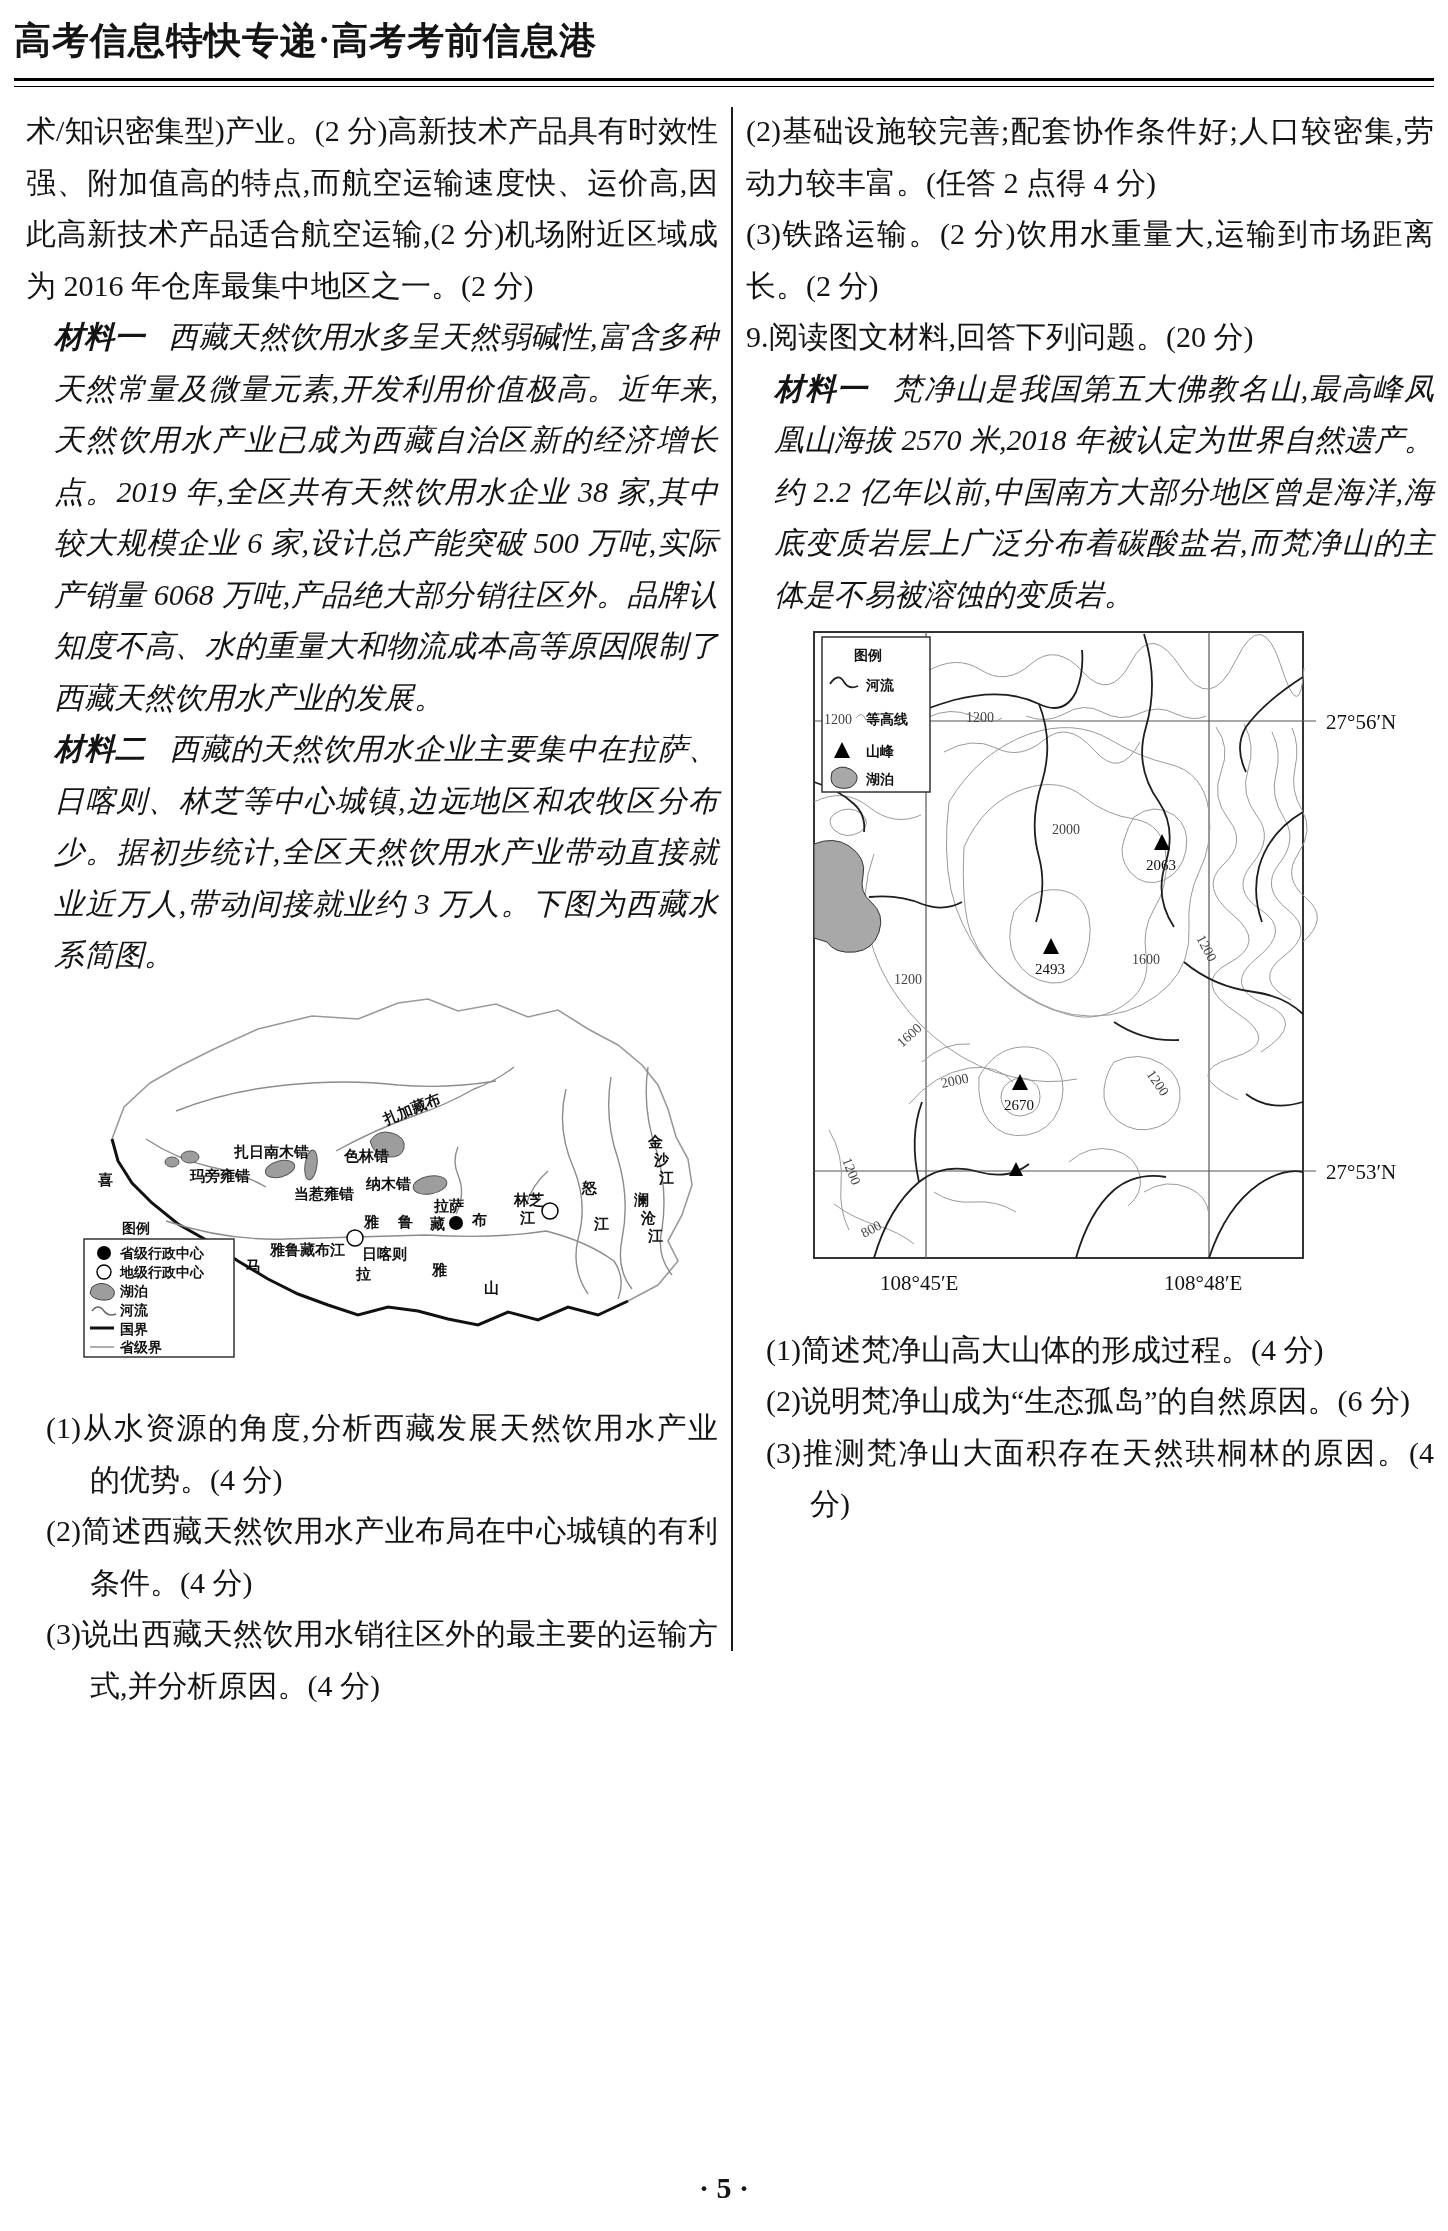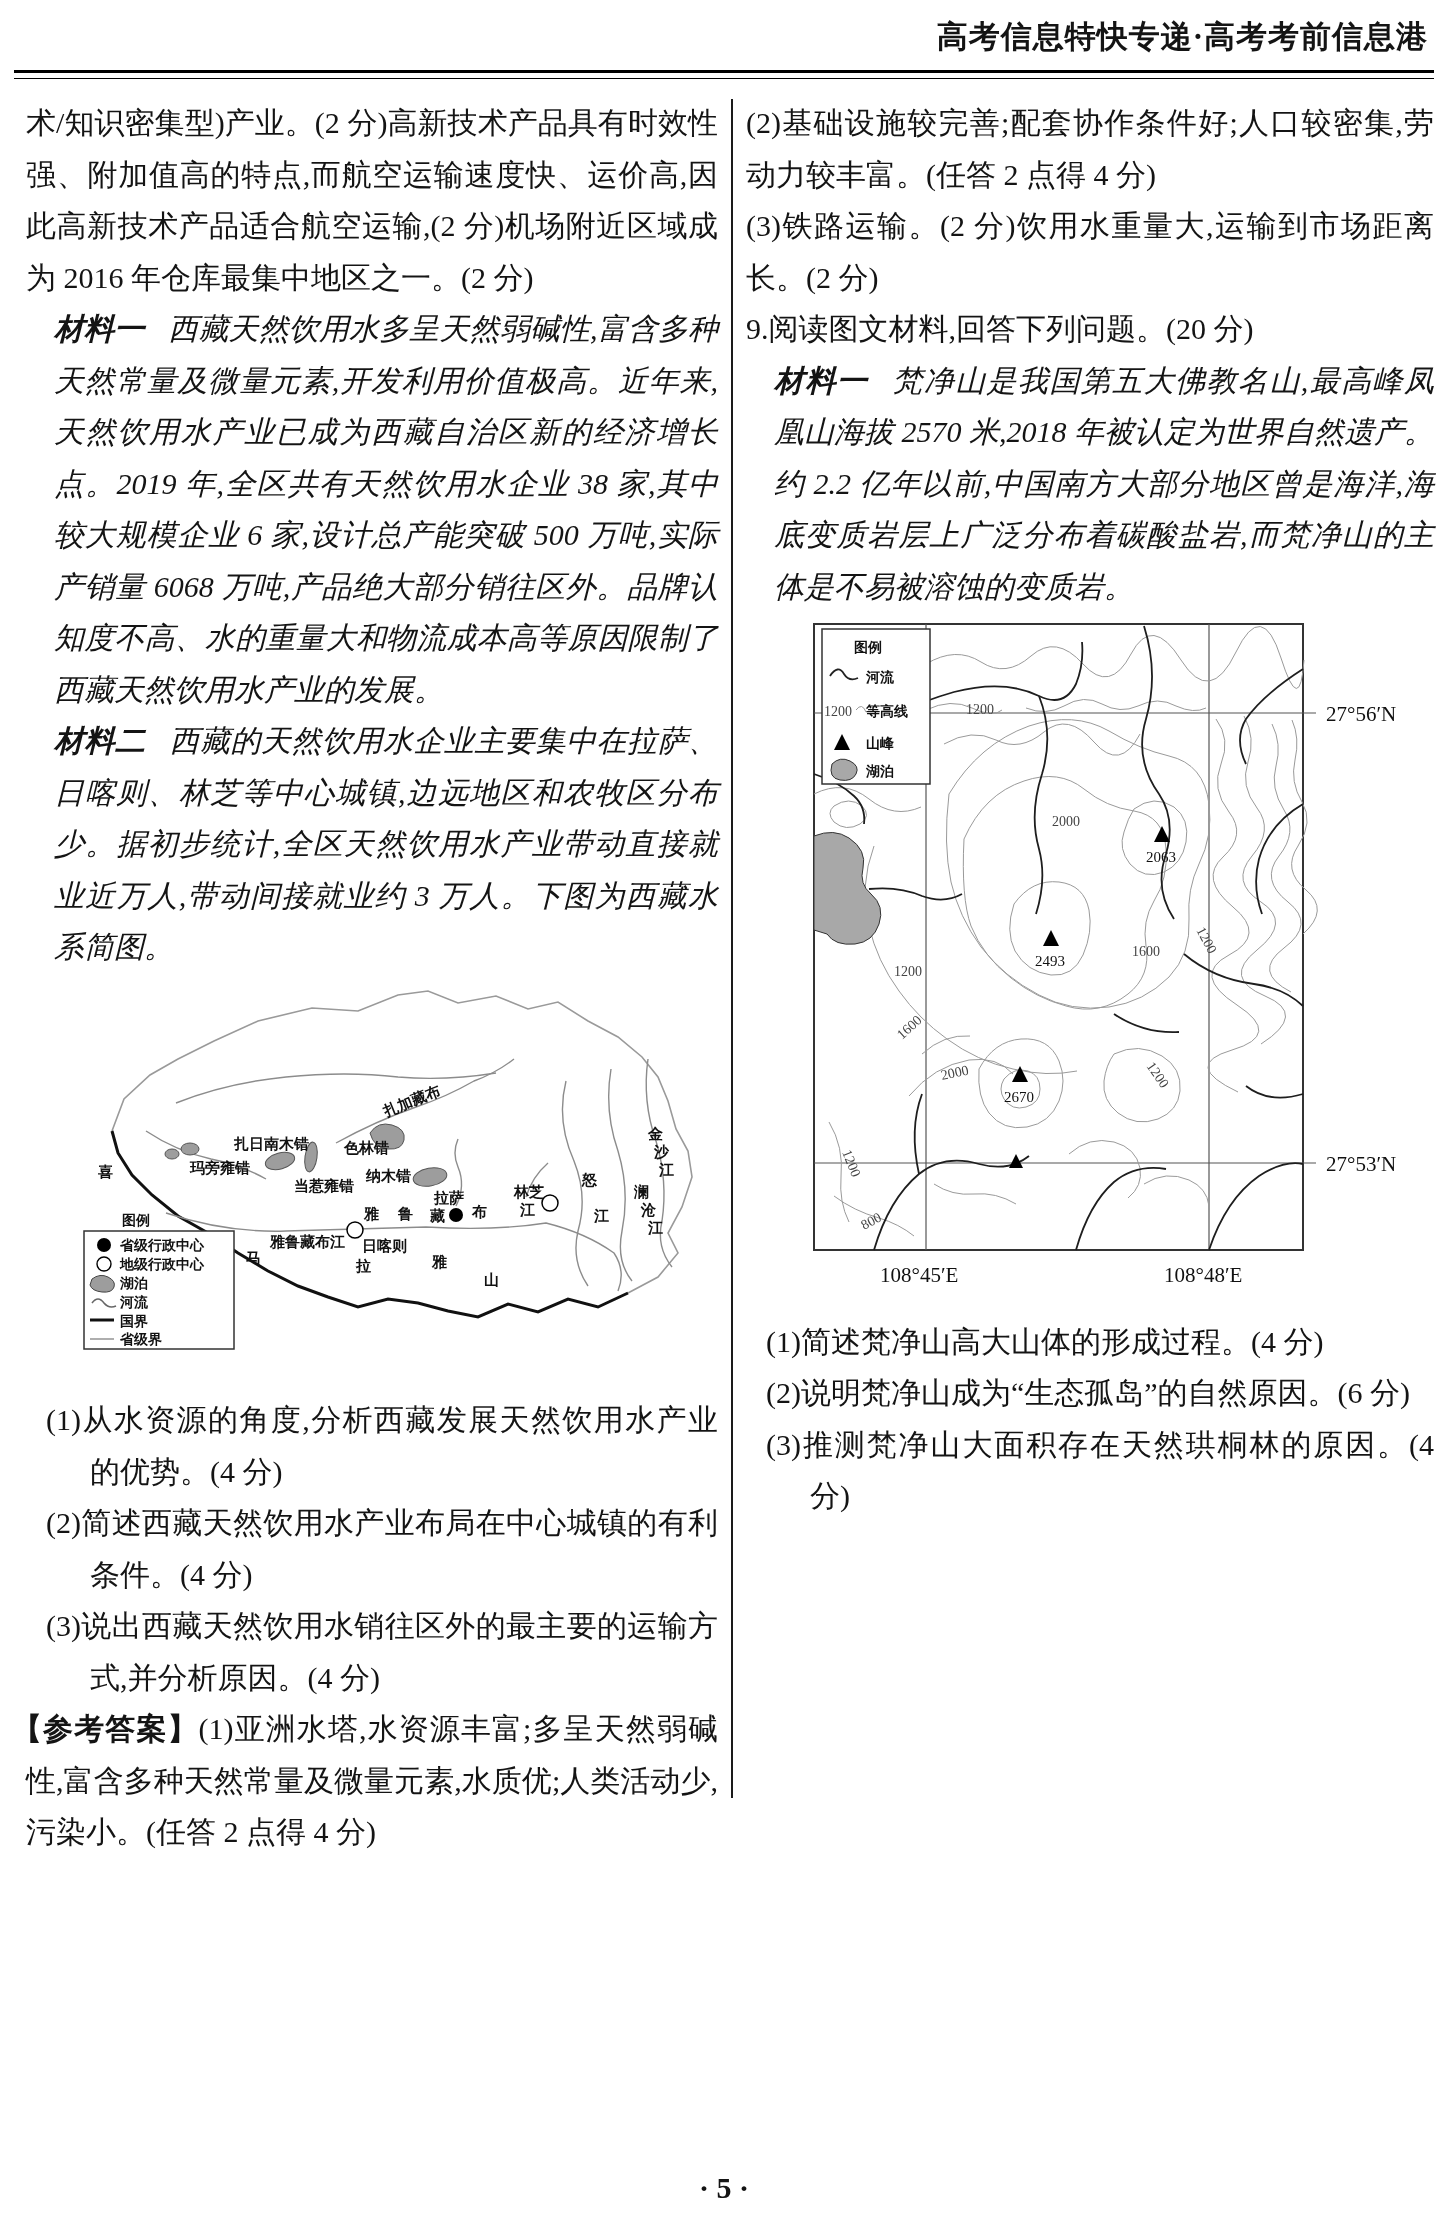--- a/index.html
+++ b/index.html
@@ -1,19 +1,19 @@
 <!DOCTYPE html>
 <html><head>
 <meta charset="utf-8">
 <style>
   html,body{margin:0;padding:0;background:#e8e8e8;}
   .page{width:1448px;height:2231px;margin:0 auto;background:#fff;position:relative;
         box-sizing:border-box;padding:6px 14px 0 14px;color:#141414;
         font-family:"Liberation Serif","DejaVu Serif",serif;}
-  .hdr{ text-align:right; font-weight:bold; font-size:31px; letter-spacing:1px; padding:10px 6px 0 0;}
+  .hdr{ text-align:left; font-weight:bold; font-size:37px; letter-spacing:1px; padding:10px 6px 0 0;}
   .rule1{border-top:3.5px solid #000; margin-top:12px;}
   .rule2{border-top:1.5px solid #000; margin-top:5px;}
   .columns{display:flex; margin-top:18px; align-items:stretch;justify-content:flex-end;}
   .col{font-size:30px; line-height:51.5px; text-align:justify; word-break:break-all;}
   .col.left{width:692px;}
   .col.right{width:688px;}
   .divider{width:2px; background:#1a1a1a; margin:2px 13px 60px 13px;}
   p{margin:0;}
   .mat{margin-left:28px;font-style:italic;}
   .matlabel{font-weight:bold; margin-right:24px;}
@@ -120,21 +120,20 @@
           <line x1="64" y1="339" x2="88" y2="339" stroke="#111" stroke-width="3"></line>
           <text class="leglbl" x="94" y="345">国界</text>
           <line x1="64" y1="358" x2="88" y2="358" stroke="#9a9a9a" stroke-width="1.6"></line>
           <text class="leglbl" x="94" y="363">省级界</text>
         </svg>
       </figure>
 
       <p class="q">(1)从水资源的角度,分析西藏发展天然饮用水产业的优势。(4 分)</p>
       <p class="q">(2)简述西藏天然饮用水产业布局在中心城镇的有利条件。(4 分)</p>
       <p class="q">(3)说出西藏天然饮用水销往区外的最主要的运输方式,并分析原因。(4 分)</p>
-      <p class="ans"><b class="anslabel">【参考答案】</b><span>(1)亚洲水塔,水资源丰富;多呈天然弱碱性,富含多种天然常量及微量元素,水质优;人类活动少,污染小。(任答 2 点得 4 分)</span></p>
     </div>
 
     <div class="divider"></div>
 
     <div class="col right">
       <p>(2)基础设施较完善;配套协作条件好;人口较密集,劳动力较丰富。(任答 2 点得 4 分)</p>
       <p>(3)铁路运输。(2 分)饮用水重量大,运输到市场距离长。(2 分)</p>
       <p>9.阅读图文材料,回答下列问题。(20 分)</p>
       <p class="mat"><b class="matlabel">材料一</b><span>梵净山是我国第五大佛教名山,最高峰凤凰山海拔 2570 米,2018 年被认定为世界自然遗产。约 2.2 亿年以前,中国南方大部分地区曾是海洋,海底变质岩层上广泛分布着碳酸盐岩,而梵净山的主体是不易被溶蚀的变质岩。</span></p>
 

